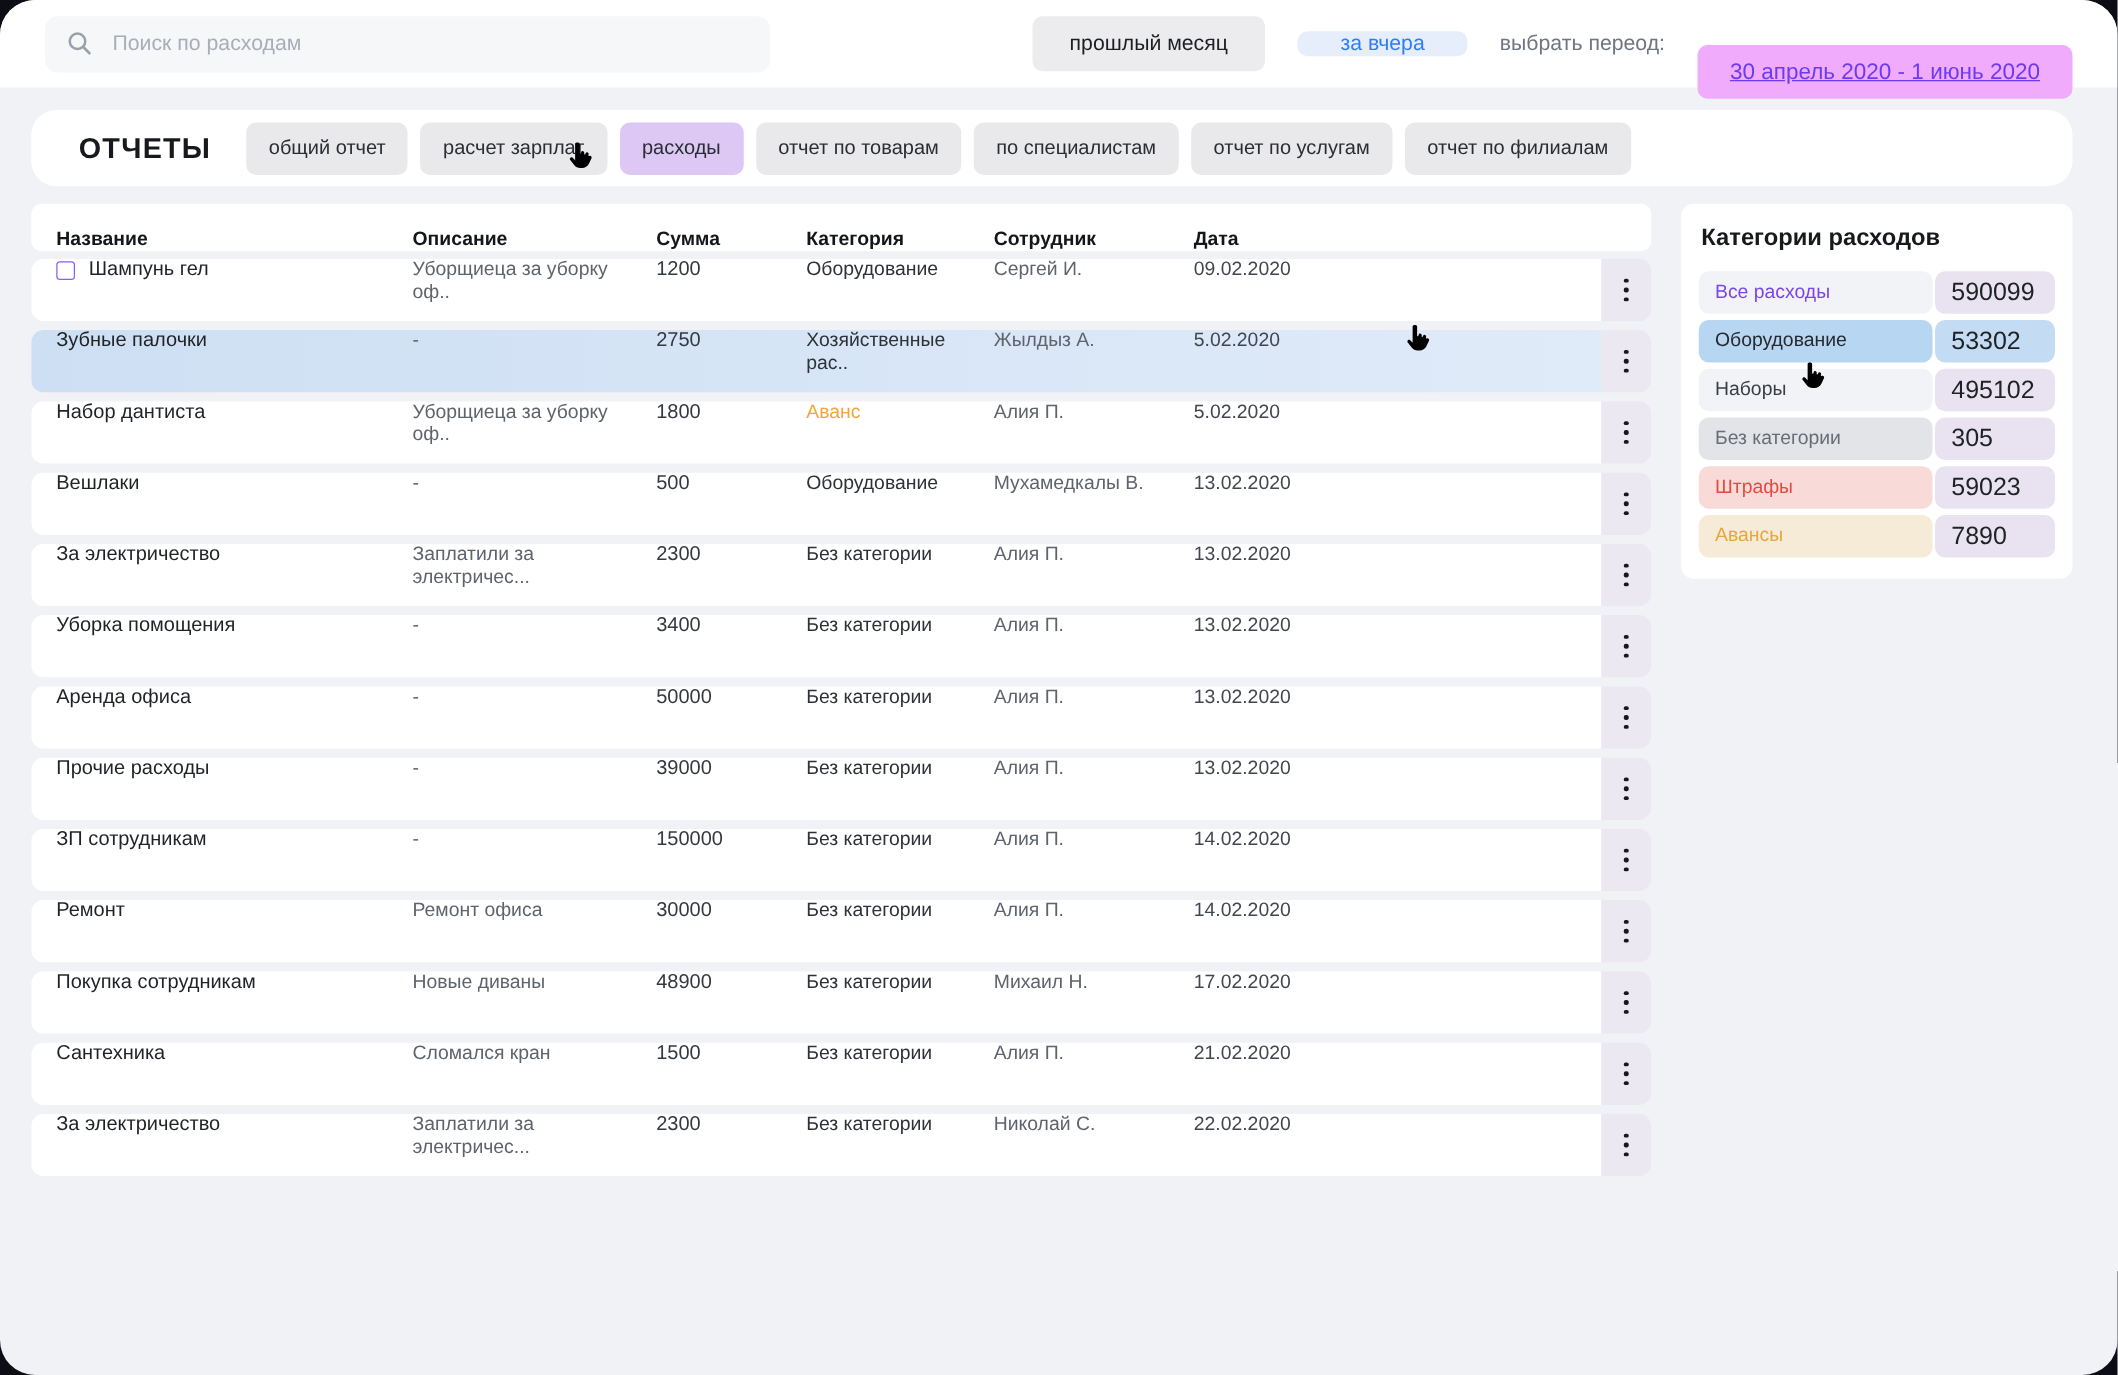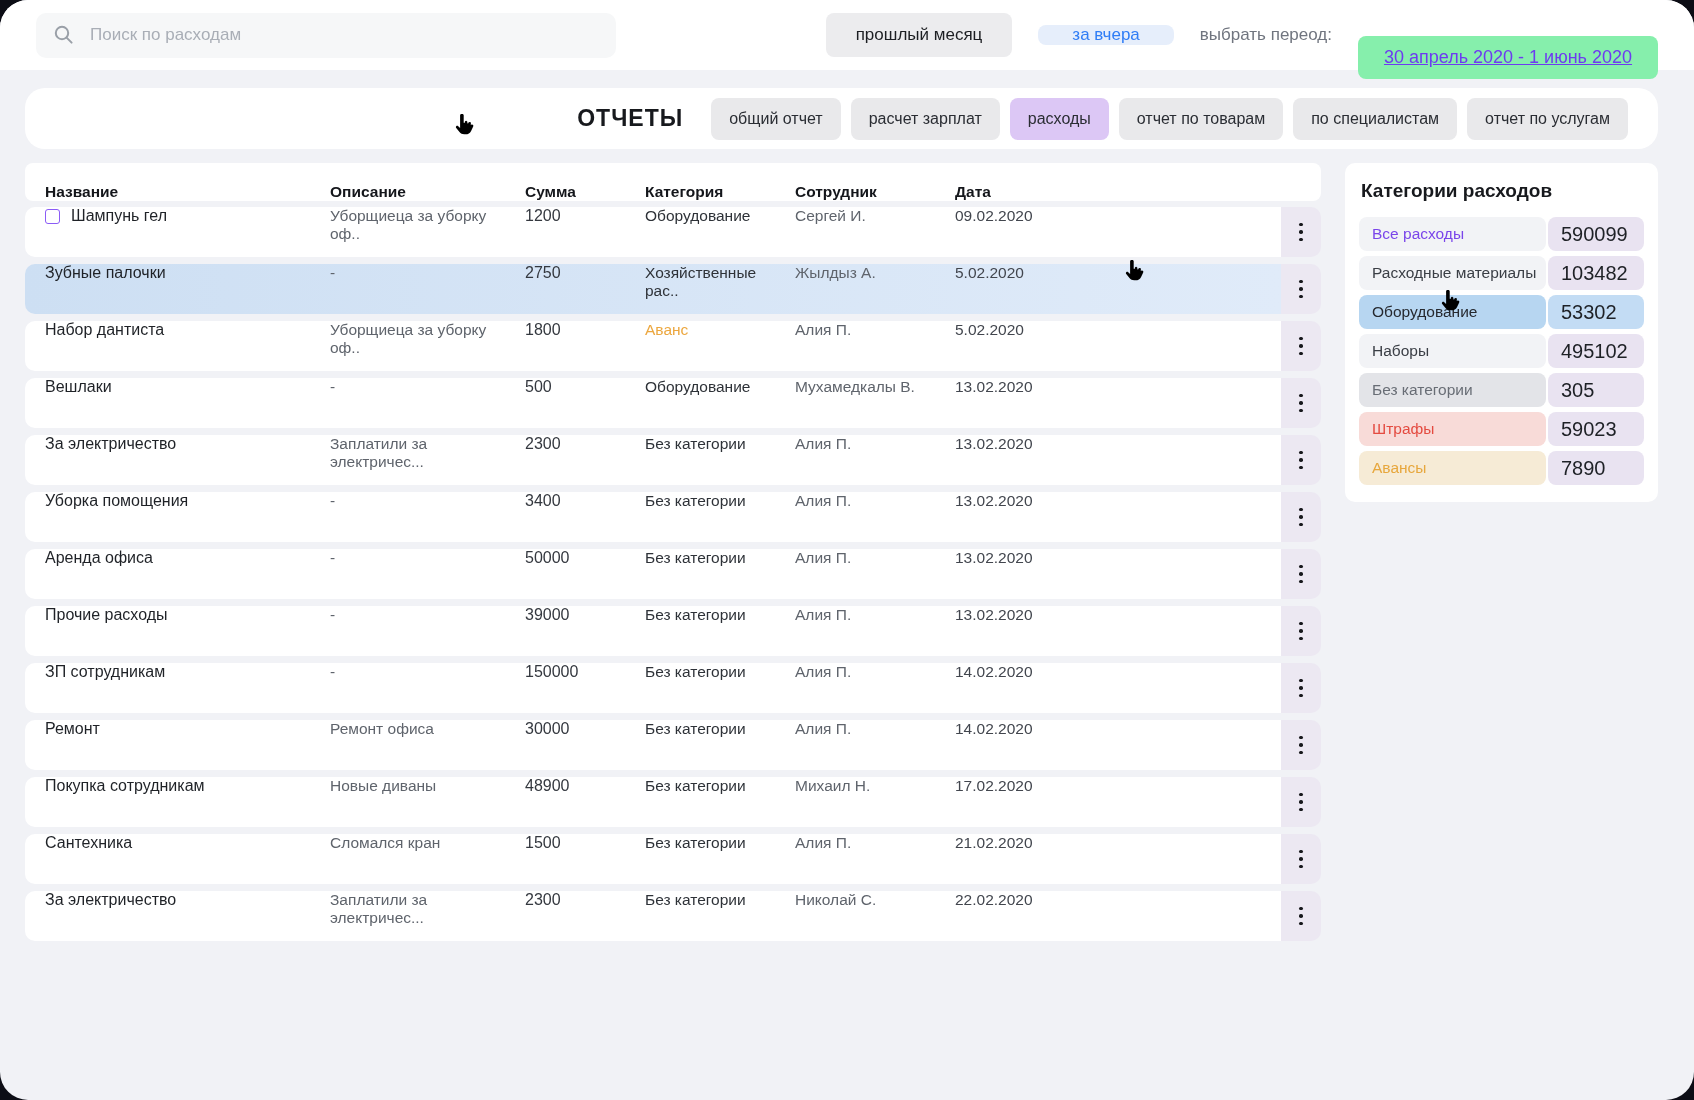--- a/index.html
+++ b/index.html
@@ -26,27 +26,27 @@
     border:none;background:transparent;outline:none;width:100%;
     font-size:17px;color:#333;font-family:"Liberation Sans",sans-serif;
   }
   .search input::placeholder{color:#a9aeb6;}
   .top-right{margin-left:auto;display:flex;align-items:center;gap:26px;}
   .btn{border:none;cursor:pointer;font-family:"Liberation Sans",sans-serif;}
   .btn-lastmonth{background:#ececee;border-radius:8px;padding:12px 30px;font-size:17px;color:#1c1e22;}
   .btn-yesterday{background:#e6eefb;border-radius:8px;padding:0 34px;font-size:17px;color:#2f7df6;}
   .period-label{color:#70757f;font-size:17px;}
   .period-value{
-    background:#86efac;border-radius:8px;padding:11px 0;width:300px;text-align:center;
+    background:#f0abfc;border-radius:8px;padding:11px 0;width:300px;text-align:center;
     font-size:18px;color:#6d3bf0;text-decoration:underline;margin-top:44px;
   }
   
   .reports-card{
     position:absolute;left:25px;top:88px;width:1633px;height:61px;background:#ffffff;
-    border-radius:20px;display:flex;align-items:center;padding:0 20px;box-sizing:border-box;justify-content:flex-end;
+    border-radius:20px;display:flex;align-items:center;padding:0 20px;box-sizing:border-box;
   }
   .reports-title{font-size:23px;font-weight:600;letter-spacing:1px;color:#17191d;margin:0 28px 0 18px;}
   .tab{
     background:#e9e9eb;border-radius:8px;padding:12px 18px;font-size:16px;color:#2a2d33;
     margin-right:10px;white-space:nowrap;
   }
   .tab.active{background:#dcc7f5;}
   
   .table-header{
     position:absolute;left:25px;top:163px;width:1296px;height:38px;background:#ffffff;
@@ -125,20 +125,21 @@
 
   <div class="reports-card">
     <div class="reports-title">ОТЧЕТЫ</div>
     <div style="display:flex;align-items:center;">
         <button class="tab btn">общий отчет</button>
         <button class="tab btn">расчет зарплат</button>
         <button class="tab btn active">расходы</button>
         <button class="tab btn">отчет по товарам</button>
         <button class="tab btn">по специалистам</button>
         <button class="tab btn">отчет по услугам</button>
+        <button class="tab btn">отчет по филиалам</button>
       </div>
   </div>
 
   <div class="table-header">
       <div class="hc h-name">Название</div>
       <div class="hc h-desc">Описание</div>
       <div class="hc h-amount">Сумма</div>
       <div class="hc h-cat">Категория</div>
       <div class="hc h-emp">Сотрудник</div>
       <div class="hc h-date">Дата</div>
@@ -394,24 +395,20 @@
         </div>
       </div>
     </div>
 
   <div class="cats-card">
     <div class="cats-title">Категории расходов</div>
     <div>
         <div class="cat-item s-all">
           <div class="cat-label">Все расходы</div>
           <div class="cat-value">590099</div>
-        </div>
-        <div class="cat-item s-default">
-          <div class="cat-label">Расходные материалы</div>
-          <div class="cat-value">103482</div>
         </div>
         <div class="cat-item s-selected">
           <div class="cat-label">Оборудование</div>
           <div class="cat-value">53302</div>
         </div>
         <div class="cat-item s-default">
           <div class="cat-label">Наборы</div>
           <div class="cat-value">495102</div>
         </div>
         <div class="cat-item s-muted">

